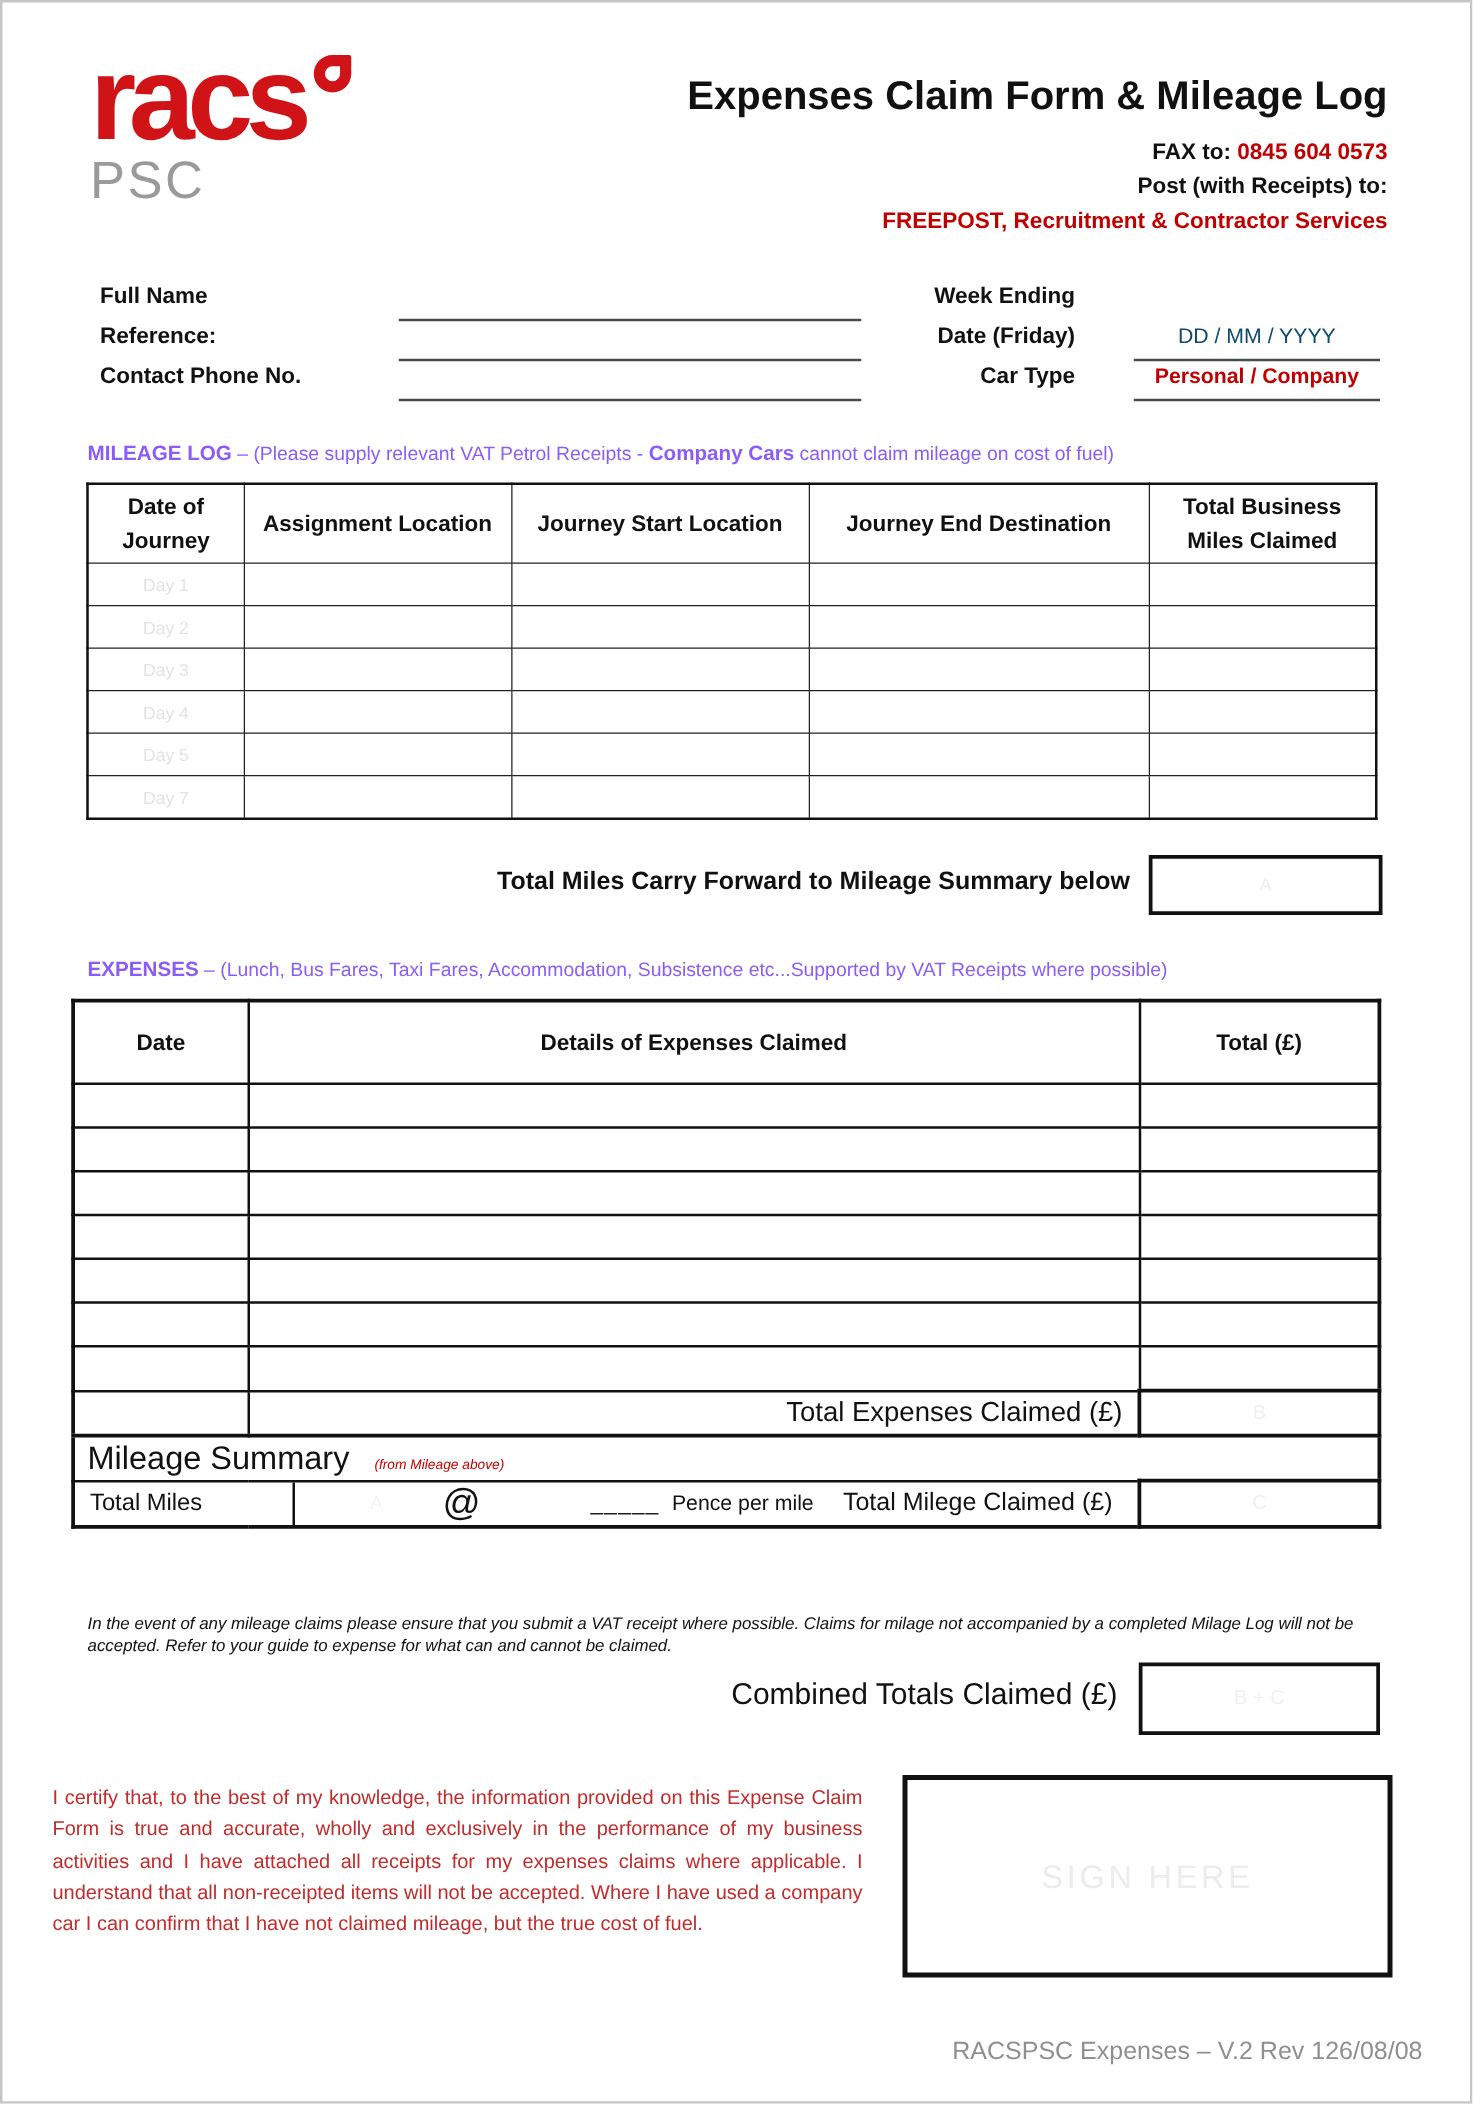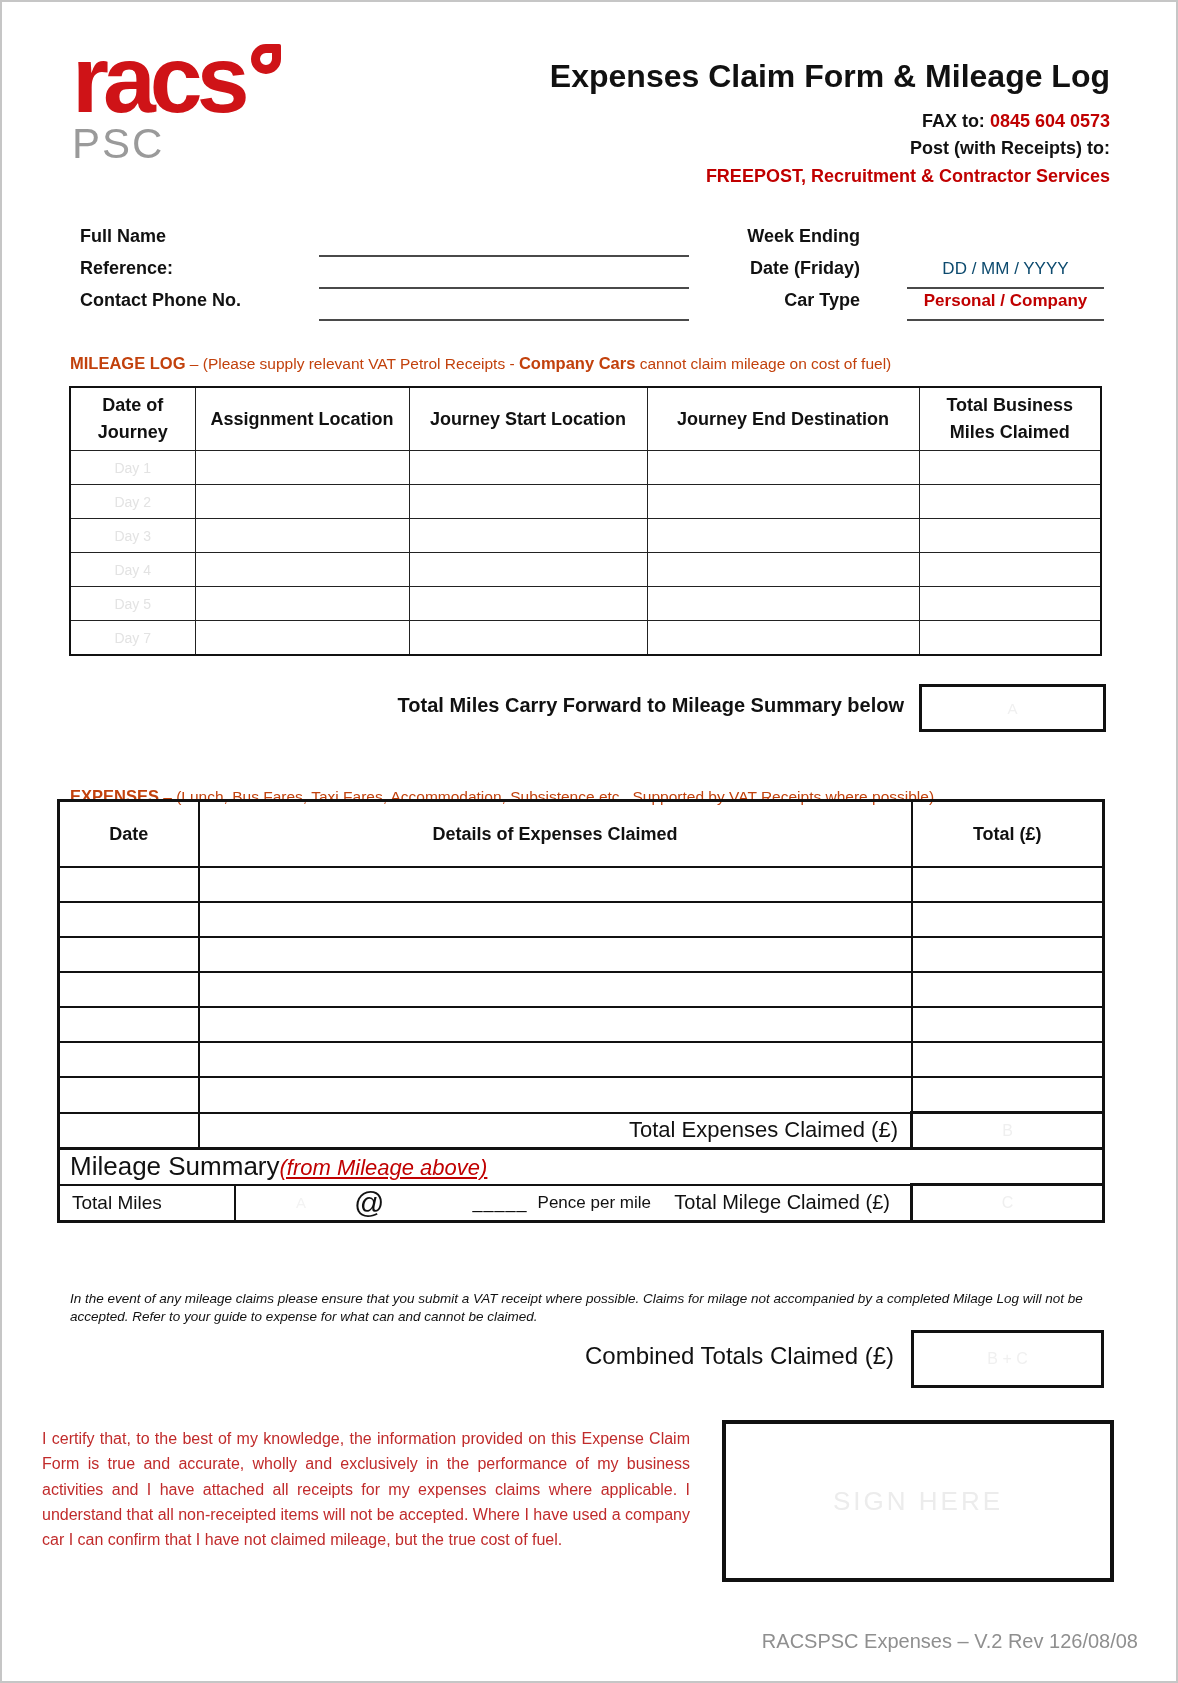--- a/index.html
+++ b/index.html
@@ -25,40 +25,40 @@
   .info{position:absolute;left:0;top:224px;width:1178px;height:110px;}
   .ilabel{position:absolute;font-size:18px;font-weight:bold;white-space:nowrap;}
   .ilabel.l{left:78px;}
   .ilabel.r{width:200px;text-align:right;right:320px;}
   .fline{position:absolute;border-bottom:2px solid #4a4a4a;height:0;}
   .fline.l{left:317px;width:370px;}
   .fline.r{left:905px;width:197px;}
   .date-ph{position:absolute;left:905px;width:197px;text-align:center;font-size:17px;color:#0c4a6e;}
   .car-val{position:absolute;left:905px;width:197px;text-align:center;font-size:17px;font-weight:bold;color:#c00000;}
   
-  .sec-head{position:absolute;left:68px;font-size:15.5px;color:#c2410c;white-space:nowrap;text-align:right;}
+  .sec-head{position:absolute;left:68px;font-size:15.5px;color:#8b5cf6;white-space:nowrap;text-align:right;}
   .sec-head b{font-size:16.5px;}
   
   table{border-collapse:collapse;table-layout:fixed;}
   .mileage-table{position:absolute;left:67px;top:384px;width:1033px;border:2px solid #111;}
   .mileage-table th{border:1px solid #222;font-size:18px;font-weight:bold;height:62px;line-height:1.5;padding:0 8px;}
   .mileage-table td{border:1px solid #222;height:31px;font-size:14px;text-align:center;}
   .day-label{color:#e3e3e3;}
   .carry-label{position:absolute;right:272px;top:692px;font-size:20px;font-weight:bold;white-space:nowrap;}
   .ref-box{position:absolute;border:3px solid #111;box-sizing:border-box;display:flex;align-items:center;justify-content:center;color:#f0f0f0;}
   .box-a{left:917px;top:682px;width:187px;height:48px;font-size:15px;}
   
   .exp-table{position:absolute;left:55px;top:797px;width:1045px;border:3px solid #111;}
   .exp-table th{border:2px solid #111;font-size:18px;font-weight:bold;height:62px;}
   .exp-table td{border:2px solid #111;height:31px;}
   .exp-total-cell{font-size:22px;text-align:right;padding-right:12px;height:54px;}
   .ref-cell{border:3px solid #111 !important;color:#efefef;text-align:center;font-size:16px;}
   .summary-cell{border-top:3px solid #111 !important;height:44px;padding-left:10px;}
   .ms-title{font-size:26px;color:#111;}
-  .ms-sub{font-size:22px;color:#c00000;font-style:italic;margin-left:0;text-decoration:underline;}
+  .ms-sub{font-size:11px;color:#c00000;font-style:italic;margin-left:20px;}
   .tm-cell{height:56px;padding:0 !important;}
   .tm-wrap{display:flex;align-items:stretch;height:100%;}
   .tm-left{width:162px;border-right:2px solid #111;display:flex;align-items:center;padding-left:12px;font-size:19px;}
   .tm-mid{flex:1;display:flex;align-items:center;}
   .tm-a{margin-left:60px;color:#f3f3f3;font-size:15px;}
   .tm-at{font-size:30px;margin-left:48px;}
   .tm-blank{font-size:18px;margin-left:88px;letter-spacing:1px;}
   .tm-pence{font-size:17px;margin-left:10px;}
   .tm-total{font-size:20px;margin-left:auto;padding-right:20px;white-space:nowrap;}
   
@@ -171,21 +171,21 @@
           <td></td>
           <td></td>
           <td></td>
         </tr>
       </tbody>
   </table>
 
   <div class="carry-label">Total Miles Carry Forward to Mileage Summary below</div>
   <div class="ref-box box-a">A</div>
 
-  <div class="sec-head" style="top:785px">
+  <div class="sec-head" style="top:765px">
     <b>EXPENSES</b><span> – (Lunch, Bus Fares, Taxi Fares, Accommodation, Subsistence etc...Supported by VAT Receipts where possible)</span>
   </div>
 
   <table class="exp-table">
     <colgroup>
         <col style="width:140px">
         <col style="width:713px">
         <col style="width:192px">
       </colgroup>
     <thead>

